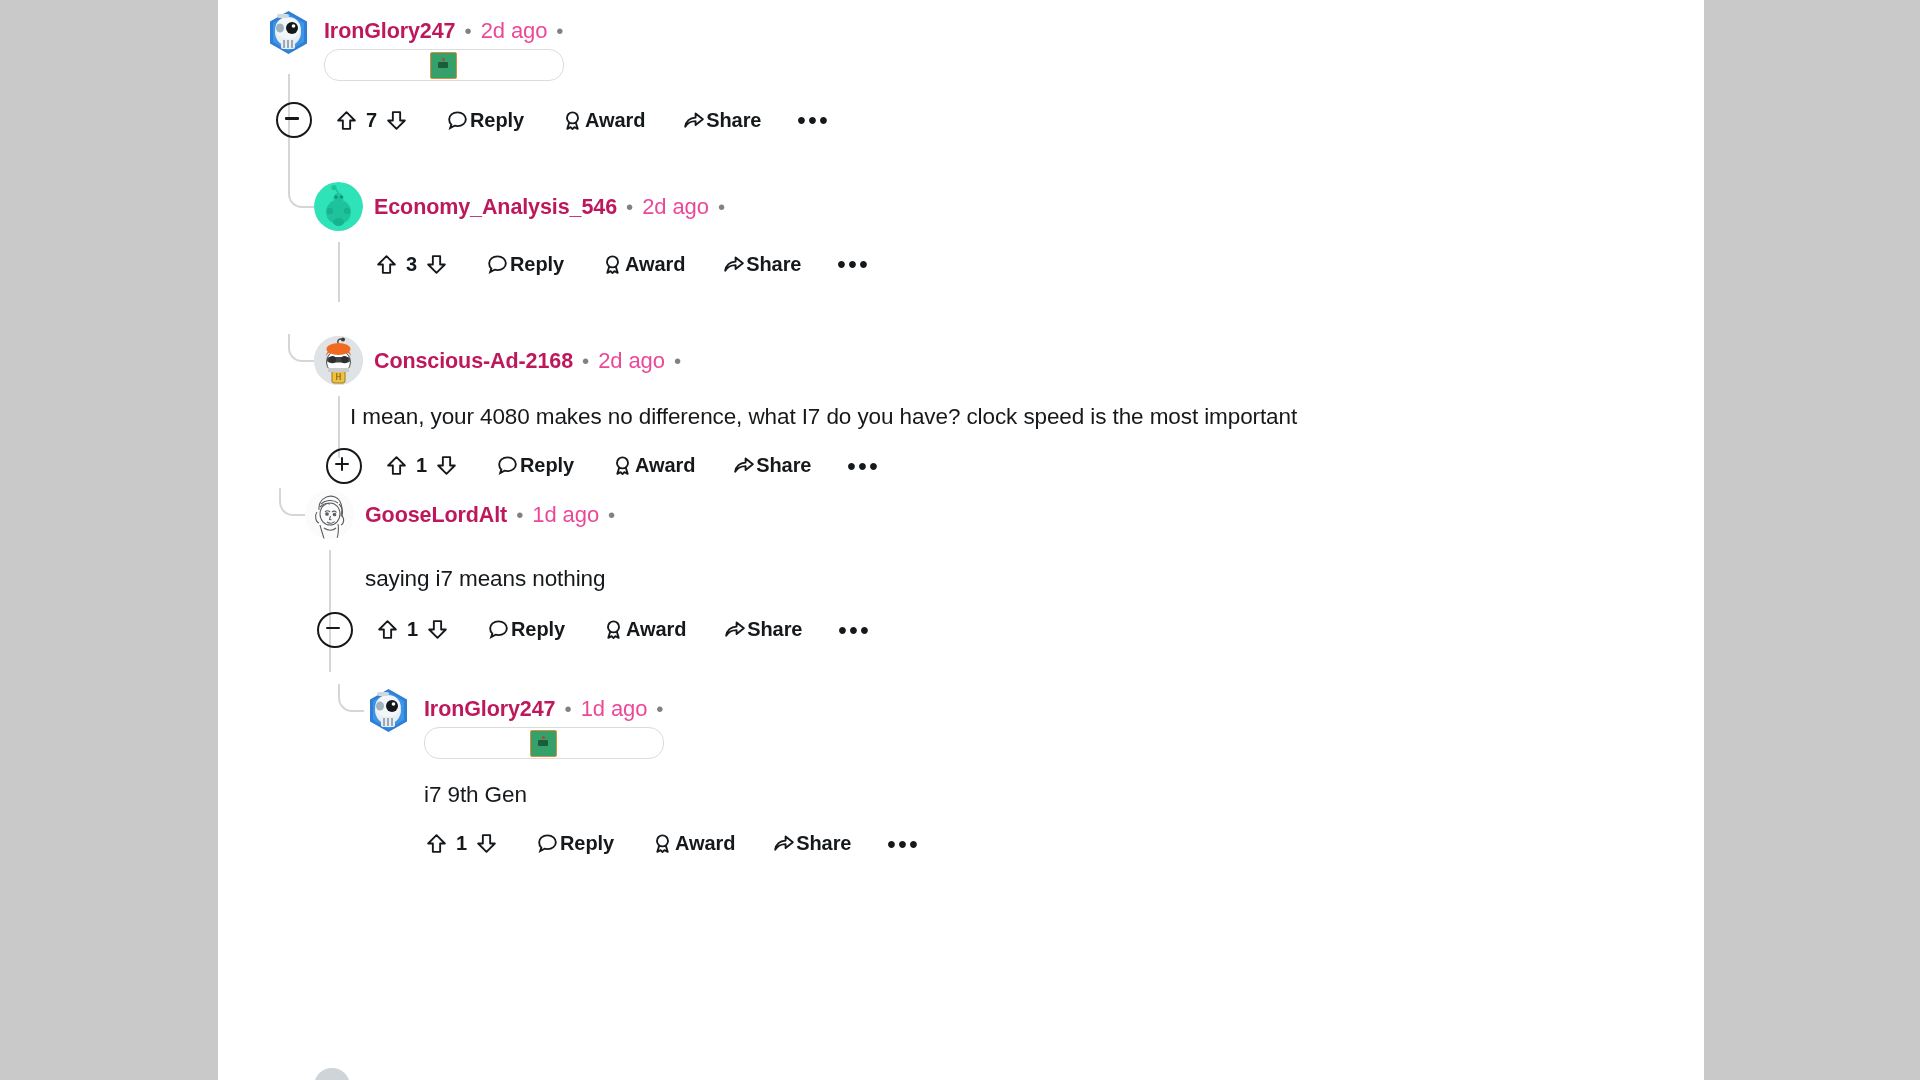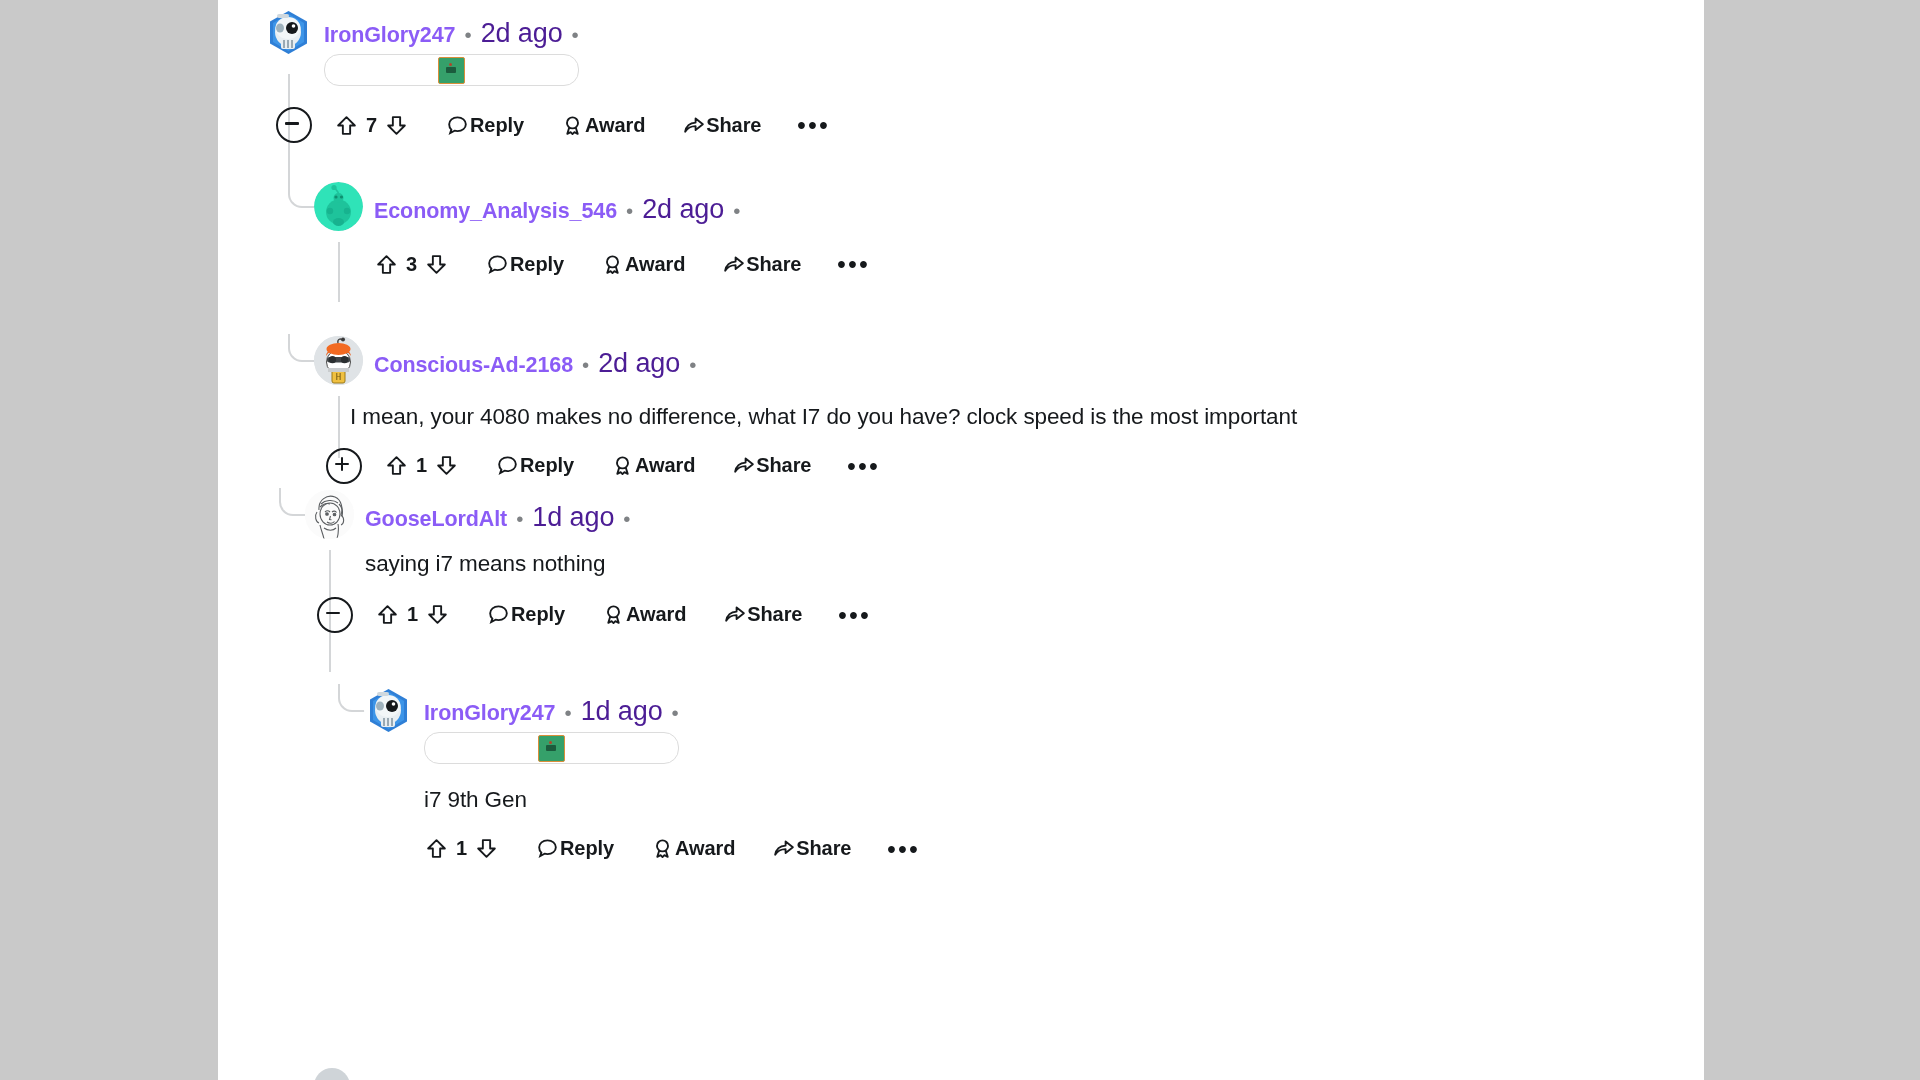--- a/index.html
+++ b/index.html
@@ -58,26 +58,26 @@
   }
   .nameline {
     display: flex;
     align-items: baseline;
     gap: 9px;
     white-space: nowrap;
   }
   .uname {
     font-size: 21.5px;
     font-weight: bold;
-    color: #8b5cf6;
+    color: #be185d;
     letter-spacing: -0.1px;
   }
   .meta {
-    font-size: 27px;
-    color: #4c1d95;
+    font-size: 22px;
+    color: #ec4899;
     letter-spacing: -0.1px;
   }
   .dot { color: #7f8285; font-size: 20.5px; }
 
   
   .flair {
     display: inline-flex;
     align-items: center;
     justify-content: center;
     height: 30px;
@@ -460,21 +460,21 @@
        <div class="namewrap" style="padding-top:12px;">
          <div class="nameline">
            <span class="uname">GooseLordAlt</span>
            <span class="dot">•</span>
            <span class="meta">1d ago</span>
            <span class="dot">•</span>
          </div>
        </div>
      </div>
 
-     <div class="c-body" style="margin-left:60px; margin-top:9px;">
+     <div class="c-body" style="margin-left:60px; margin-top:24px;">
        <p>saying i7 means nothing</p>
      </div>
 
      <div class="actions" style="margin-left:12px; margin-top:14px;">
        <div class="collapse-btn"></div>
        <div class="act vote">
          <span>
            <svg width="25" height="25" viewBox="0 0 24 24" fill="none" stroke="#16191c" stroke-width="1.8" stroke-linejoin="round">
              <path d="M12 4 L20 12 L15.5 12 L15.5 20 L8.5 20 L8.5 12 L4 12 Z"></path>
            </svg>

